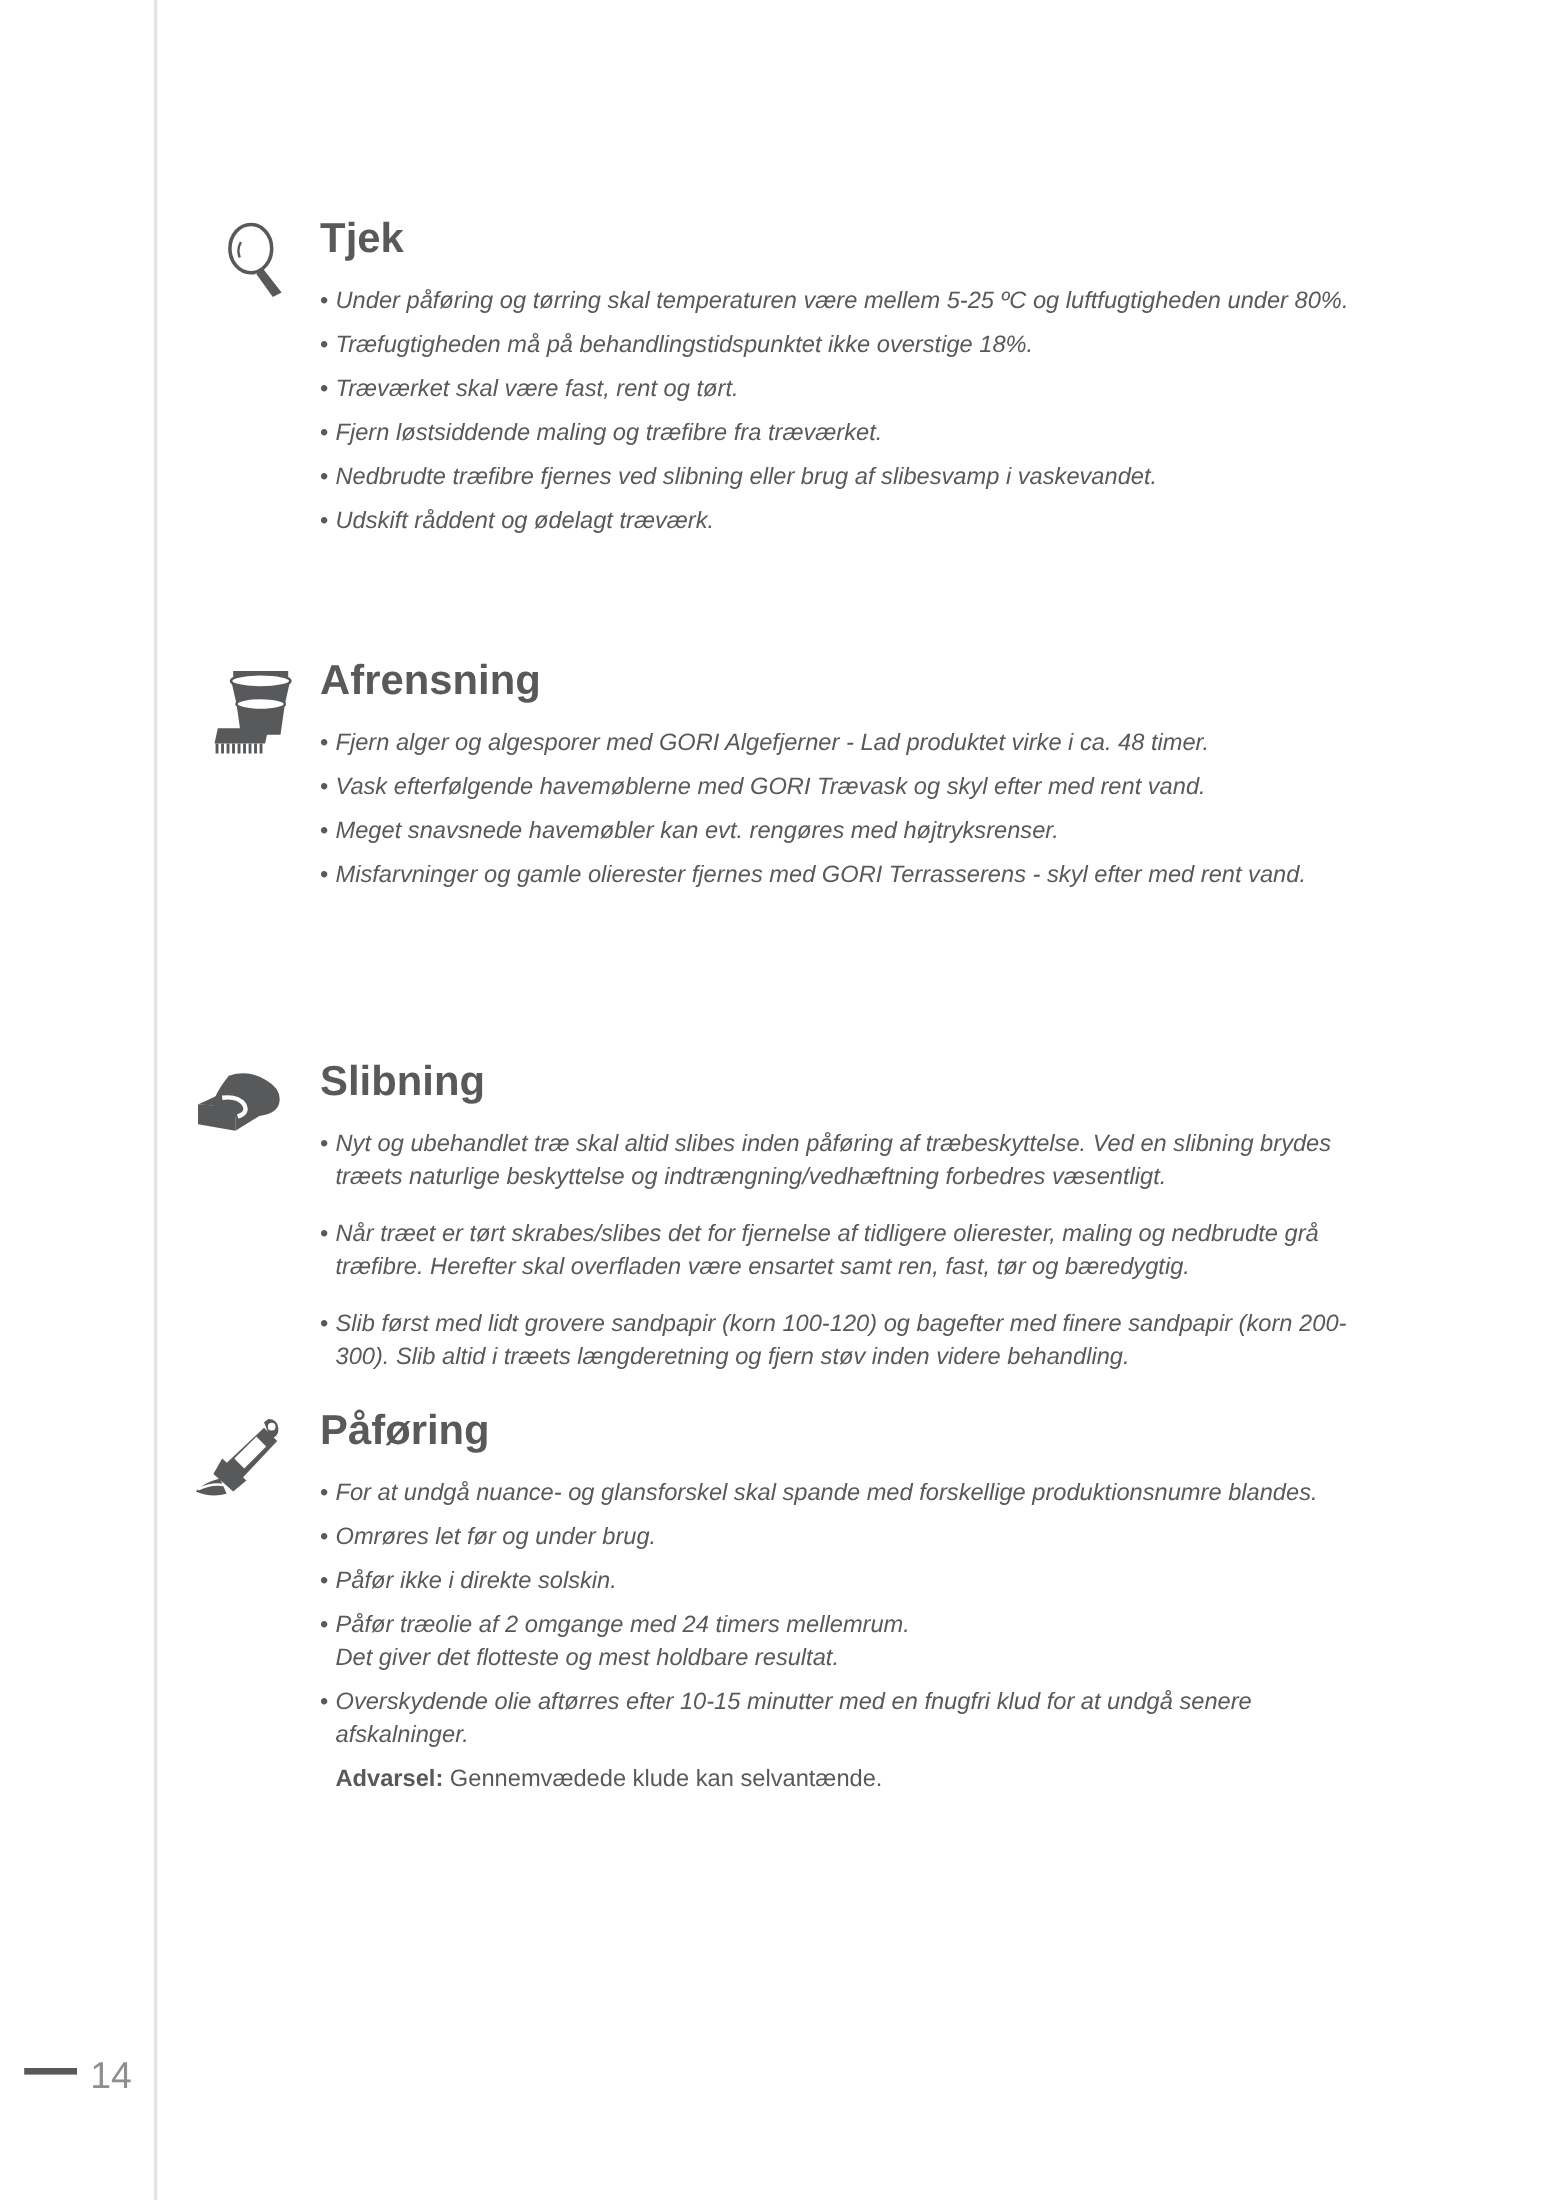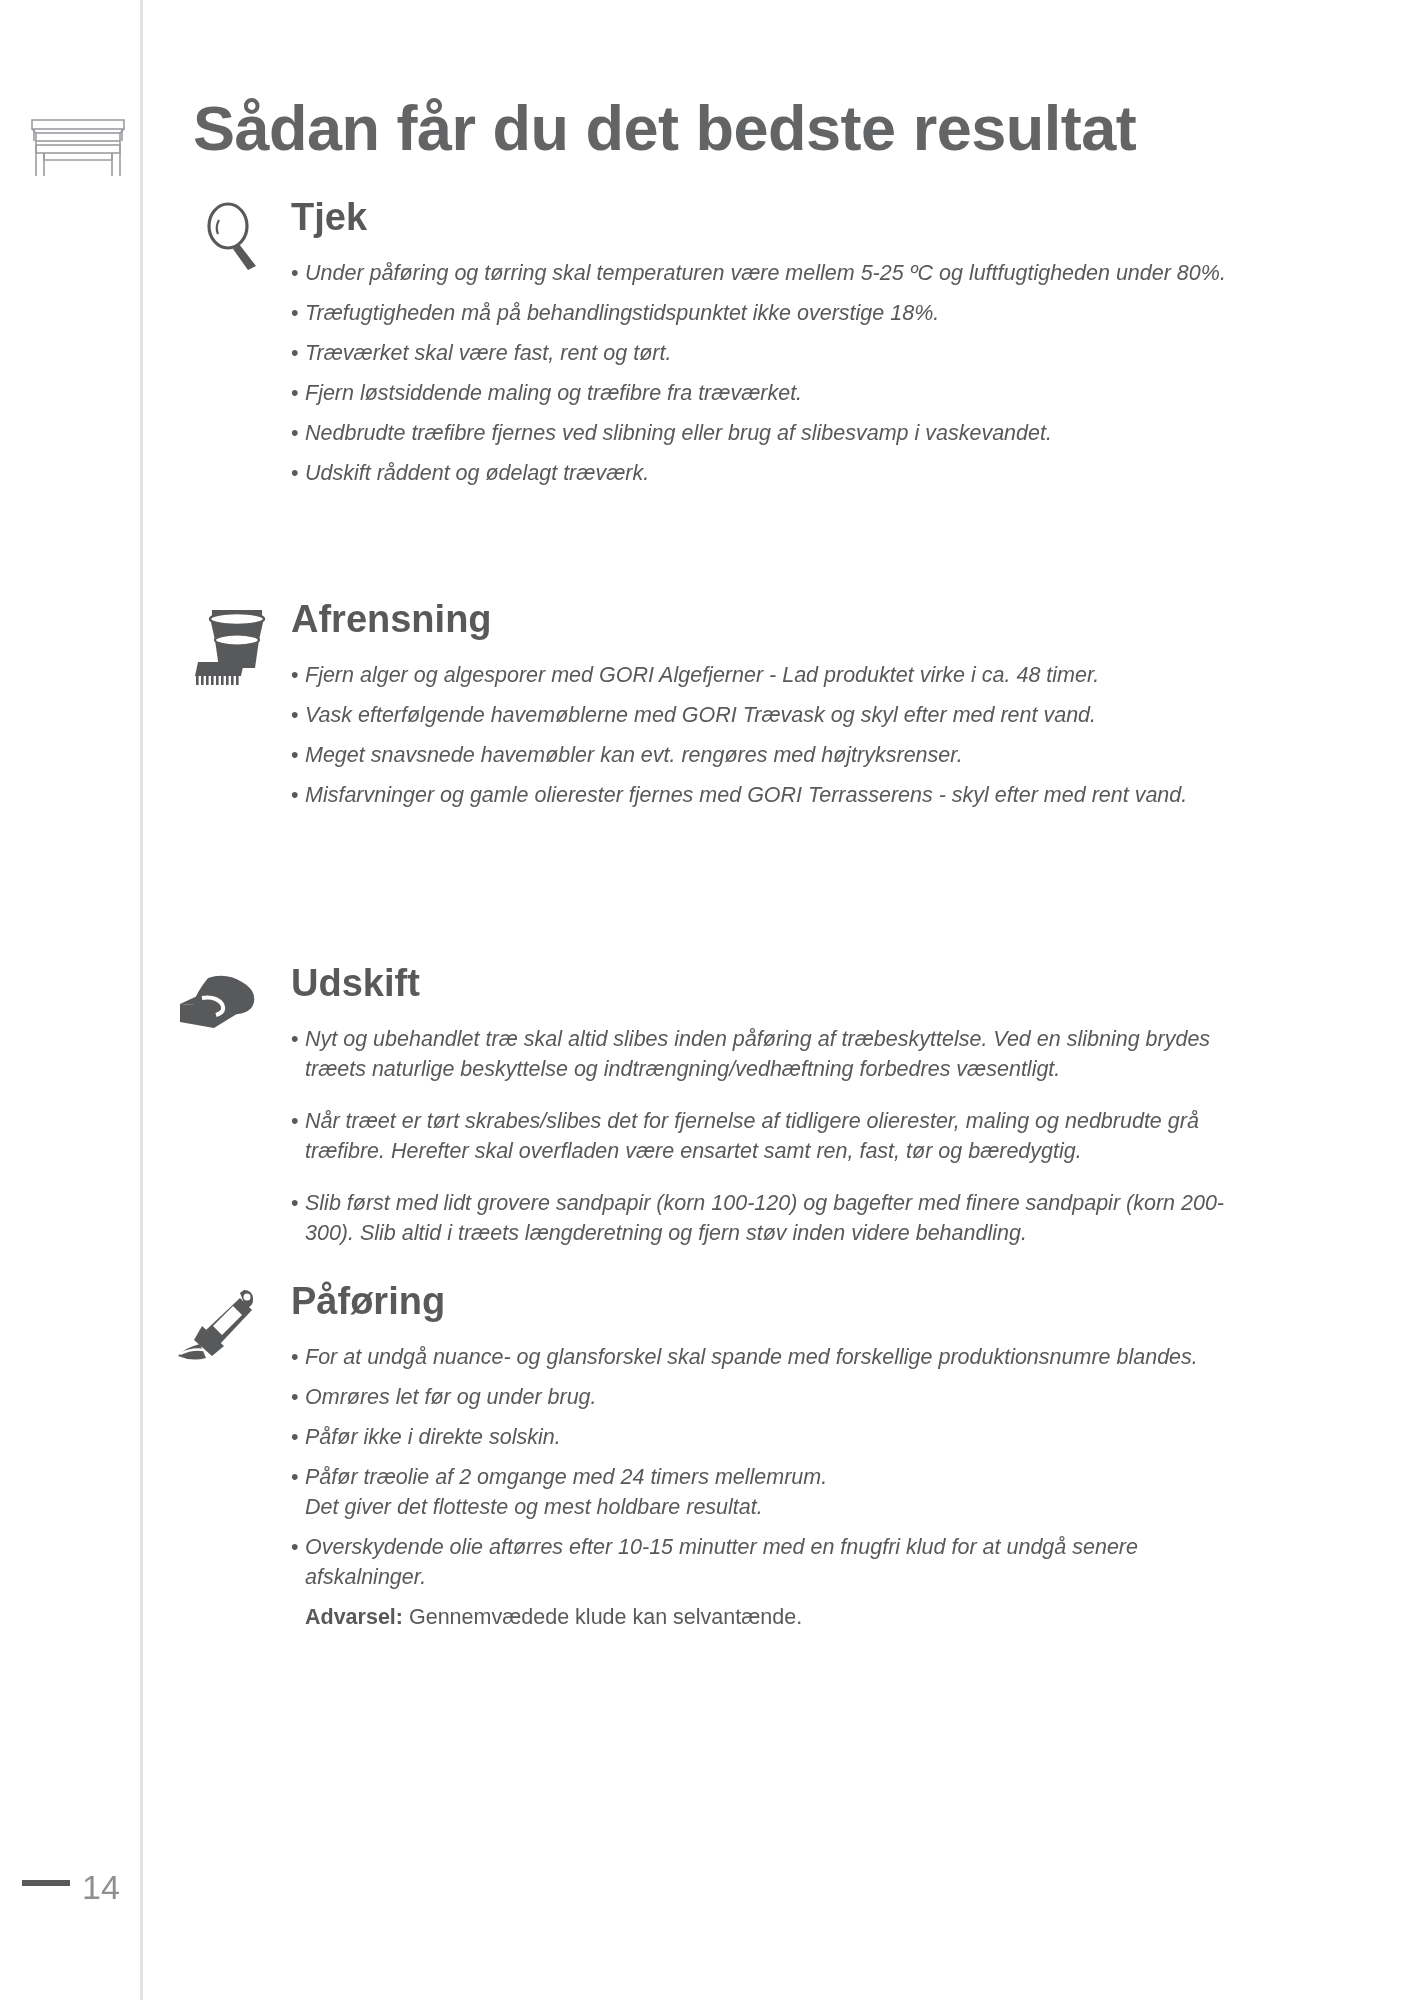--- a/index.html
+++ b/index.html
@@ -139,38 +139,20 @@
     background: #e3e4e6;
   }
 </style>
 </head>
 <body>
 
 <div class="page">
 
   <div class="side-rule"></div>
 
-  <div class="header">
-    <span class="bench-icon">
-      <svg viewBox="0 0 112 72" width="112" height="72" aria-hidden="true">
-        <g fill="none" stroke="#9b9da0" stroke-width="1.6">
-          <rect x="10" y="12" width="92" height="9"></rect>
-          <rect x="14" y="25" width="84" height="8"></rect>
-          <rect x="14" y="37" width="84" height="8"></rect>
-          <path d="M12 21 L12 33 M100 21 L100 33"></path>
-          <path d="M14 45 L14 68 M22 45 L22 68"></path>
-          <path d="M90 45 L90 68 M98 45 L98 68"></path>
-          <path d="M10 21 L14 25 M102 21 L98 25"></path>
-          <path d="M14 33 L14 45 M98 33 L98 45"></path>
-          <path d="M22 45 L22 52 L90 52 L90 45"></path>
-        </g>
-      </svg>
-    </span>
-    <div class="page-title">Sådan får du det bedste resultat</div>
-  </div>
 
   <div class="section" style="top:196px;">
     <span class="section-icon" style="top:4px;left:200px;width:66px;height:72px;">
       <svg viewBox="0 0 66 72" width="66" height="72" aria-hidden="true">
         <ellipse cx="28" cy="26" rx="19" ry="22" fill="none" stroke="#58595b" stroke-width="3.2"></ellipse>
         <path d="M19 20 q-4 7 -1 14" fill="none" stroke="#58595b" stroke-width="2.2"></path>
         <path d="M39 44 L56 66 L48 70 L33 49 Z" fill="#58595b"></path>
       </svg>
     </span>
     <div class="section-title">Tjek</div>
@@ -248,21 +230,21 @@
   <div class="section" style="top:962px;">
     <span class="section-icon" style="top:6px;left:170px;width:100px;height:80px;">
       <svg viewBox="0 0 100 80" width="100" height="80" aria-hidden="true">
         <path d="M38 10 q18 -6 34 4 q14 8 12 20 q-2 10 -16 12 l-30 2 q-12 0 -14 -8 q-2 -10 14 -30 z" fill="#58595b"></path>
         <path d="M10 36 l26 -12 l34 0 l-26 14 z" fill="#58595b"></path>
         <path d="M10 36 l34 2 l0 22 l-34 -6 z" fill="#58595b"></path>
         <path d="M44 38 l26 -14 l0 20 l-26 16 z" fill="#58595b"></path>
         <path d="M32 30 q14 -2 20 6 q4 8 -6 11" fill="none" stroke="#ffffff" stroke-width="4"></path>
       </svg>
     </span>
-    <div class="section-title">Udskift</div>
+    <div class="section-title">Slibning</div>
     <div class="section-body loose" style="top:62px;">
       <div class="bullet-row">
         <span class="bullet-dot">•</span>
         <span class="bullet-text">Nyt og ubehandlet træ skal altid slibes inden påføring af træbeskyttelse. Ved en slibning brydes træets naturlige beskyttelse og indtrængning/vedhæftning forbedres væsentligt.</span>
       </div>
       <div class="bullet-row">
         <span class="bullet-dot">•</span>
         <span class="bullet-text">Når træet er tørt skrabes/slibes det for fjernelse af tidligere olierester, maling og nedbrudte grå træfibre. Herefter skal overfladen være ensartet samt ren, fast, tør og bæredygtig.</span>
       </div>
       <div class="bullet-row">

